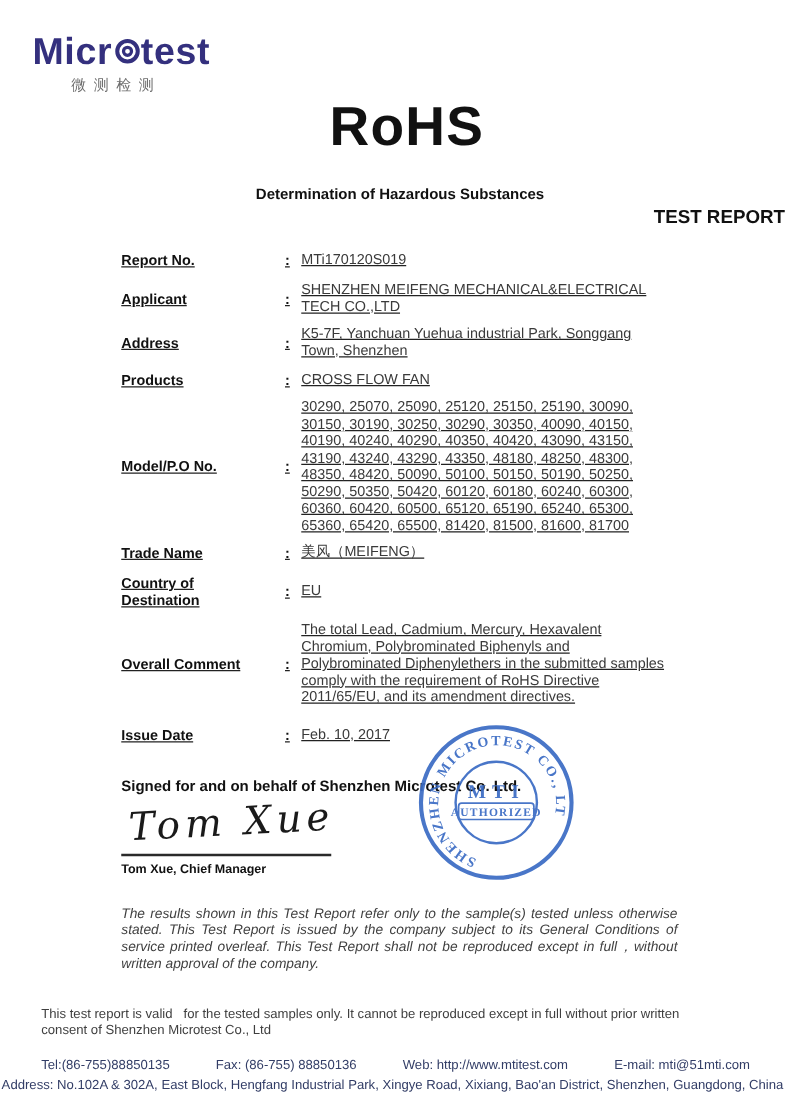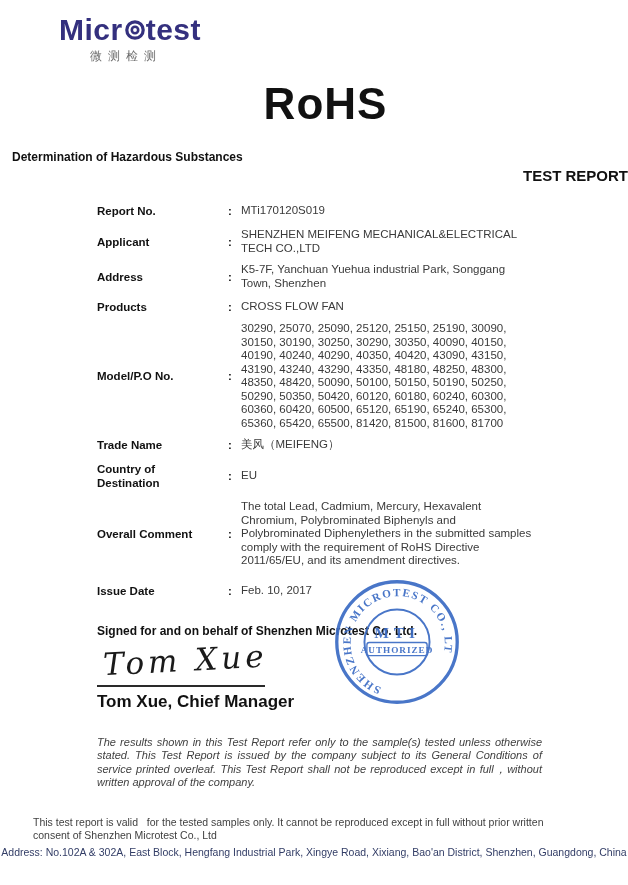--- a/index.html
+++ b/index.html
@@ -7,46 +7,46 @@
   .page {
     position:relative;
     width:628px; height:885px;
     margin:0 auto;
     background:#ffffff;
     font-family:"Liberation Sans", sans-serif;
     color:#222;
     overflow:hidden;
   }
   
-  .logo-block { padding-top:15px; margin-left:59px; }
+  .logo-block { padding-top:27px; margin-left:26px; }
   .brand-line { display:flex; align-items:center; }
   .brand-text {
     font-size:30px; font-weight:700; color:#34307e;
     letter-spacing:0.5px; line-height:30px;
   }
   .logo-o { margin:3px 0 0 1px; }
   .brand-cn {
     font-size:12px; color:#6e6e6e; letter-spacing:6px;
     margin:3px 0 0 31px;
   }
   
   .title-main {
     text-align:center; font-size:44px; font-weight:700;
-    letter-spacing:1px; margin-top:14px; color:#111;padding-left:23px;
+    letter-spacing:1px; color:#111;padding-left:23px;
   }
   .title-sub {
-    font-size:12px; font-weight:700;
+    text-align:center; font-size:12px; font-weight:700;
     margin-top:21px; color:#111;margin-left:12px;
   }
   .title-report {
     text-align:right; font-size:15px; font-weight:700;
     margin-top:3px; color:#111;
   }
   
-  .fields { margin:20px 86px 0 97px; }
+  .fields { margin:20px 86px 0 97px;text-decoration:underline; }
   .field-row { display:flex; align-items:center; margin-bottom:10px; }
   .field-label {
     width:131px; flex:0 0 131px;
     font-size:11.5px; font-weight:700; line-height:14px; color:#111;
     white-space:pre-line;
   }
   .field-colon { width:13px; flex:0 0 13px; font-weight:700; font-size:11.5px; color:#111; }
   .field-value {
     flex:1; font-size:11.5px; line-height:13.5px; color:#3a3a3a;
     white-space:pre-line;
@@ -57,21 +57,21 @@
   .signed-block { margin:26px 0 0 97px; }
   .signed-line { font-size:12px; font-weight:700; color:#111; }
   .signature {
     display:inline-block;
     font-family:"DejaVu Serif", serif; font-style:italic;
     font-size:31px; color:#1a1a1a;
     transform:rotate(-3deg); letter-spacing:4px;
     margin:4px 0 0 6px;
   }
   .sig-rule { width:168px; border-top:2px solid #2a2a2a; margin-top:7px; }
-  .signatory { font-size:17px; font-weight:700; color:#111; margin-top:5px; }
+  .signatory { font-size:10px; font-weight:700; color:#111; margin-top:5px; }
   
   .stamp { position:absolute; left:329px; top:574px; width:136px; height:136px; opacity:0.92; }
   
   .report-note {
     margin:24px 86px 0 97px;
     font-size:11px; line-height:13.5px; color:#3f3f3f;
     text-align:justify; white-space:pre-wrap;font-style:italic;
   }
   .validity-note {
     margin:26px 45px 0 33px;
@@ -195,15 +195,21 @@
         </text>
       </g>
       <text x="70" y="66" text-anchor="middle" font-family="Liberation Serif, serif" font-size="16" font-weight="bold" fill="#3a6bc4" letter-spacing="5">MTI</text>
       <text x="70" y="81" text-anchor="middle" font-family="Liberation Serif, serif" font-size="9.5" font-weight="bold" fill="#3a6bc4" letter-spacing="1">AUTHORIZED</text>
     </svg>
   </div>
 
   <div class="report-note">The results shown in this Test Report refer only to the sample(s) tested unless otherwise stated. This Test Report is issued by the company subject to its General Conditions of service printed overleaf. This Test Report shall not be reproduced except in full，without written approval of the company.</div>
   <div class="validity-note">This test report is valid   for the tested samples only. It cannot be reproduced except in full without prior written consent of Shenzhen Microtest Co., Ltd</div>
 
+  <div class="footer-contacts">
+    <span>Tel:(86-755)88850135</span>
+    <span>Fax: (86-755) 88850136</span>
+    <span>Web: http://www.mtitest.com</span>
+    <span>E-mail: mti@51mti.com</span>
+  </div>
   <div class="footer-address">Address: No.102A &amp; 302A, East Block, Hengfang Industrial Park, Xingye Road, Xixiang, Bao'an District, Shenzhen, Guangdong, China</div>
 
 </div>
 
 </body></html>

